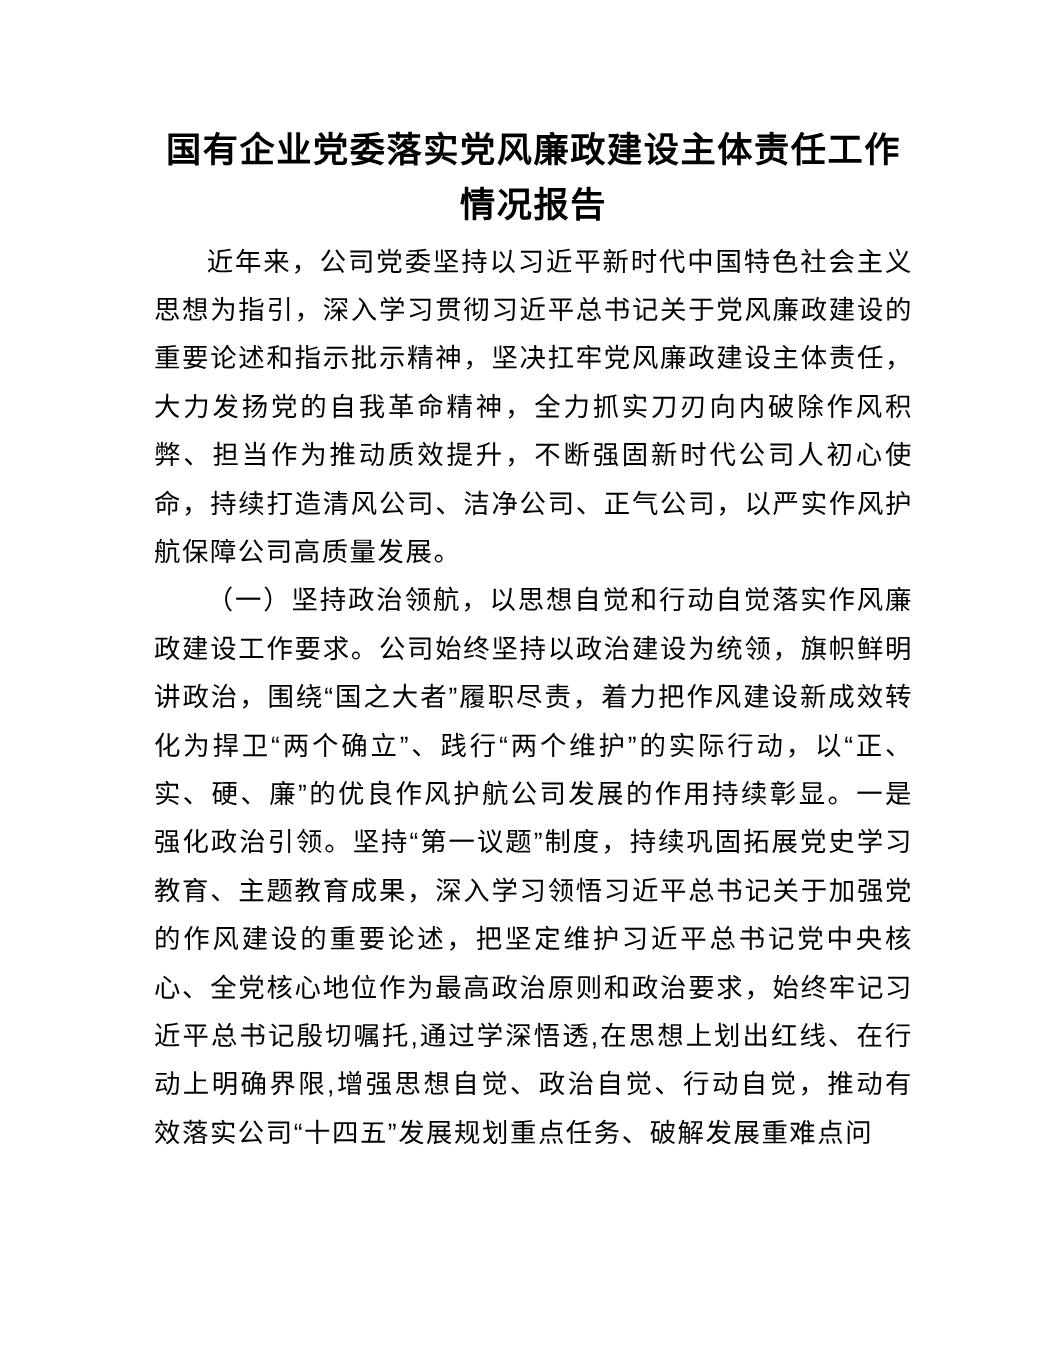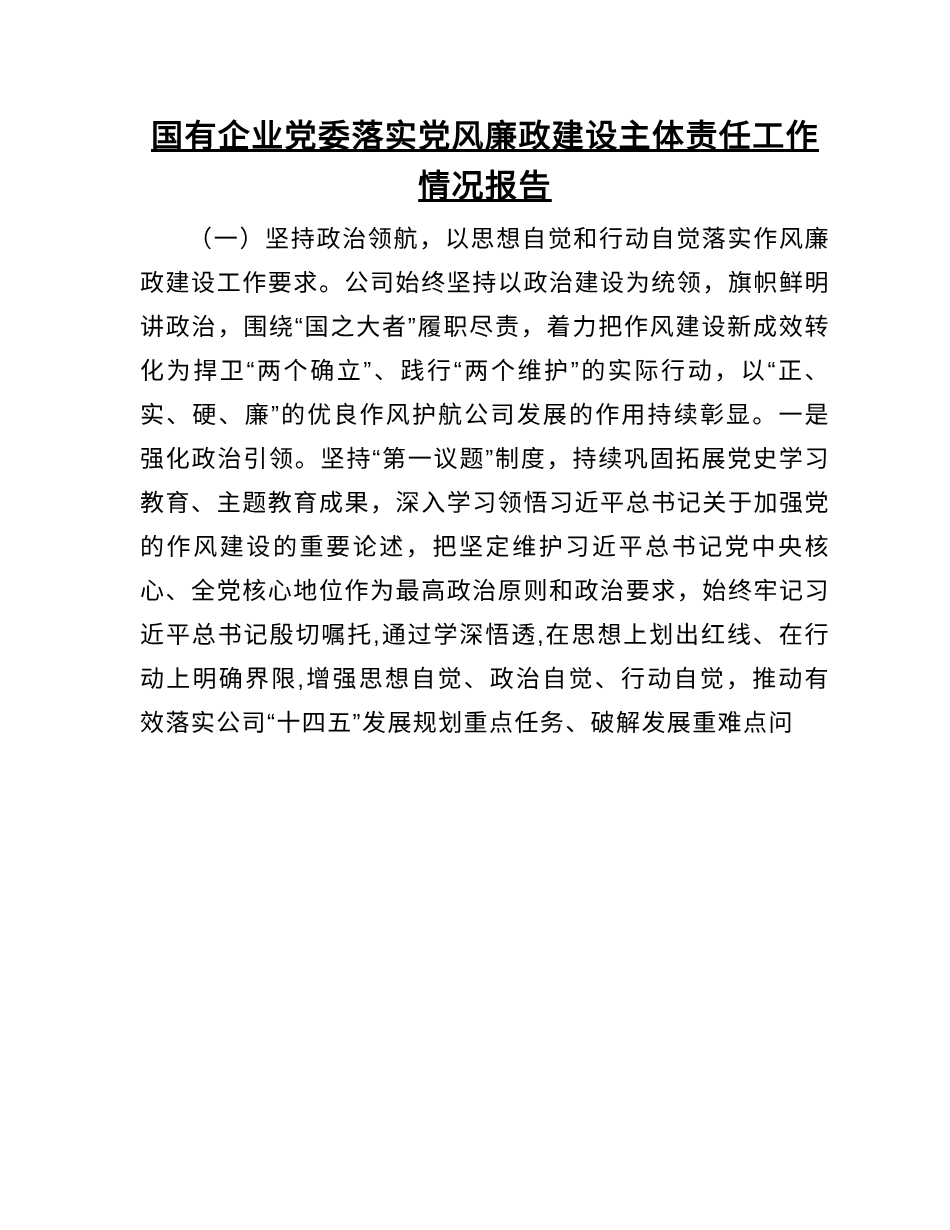--- a/index.html
+++ b/index.html
@@ -19,21 +19,20 @@
     font-family: "Liberation Sans", sans-serif;
   }
   .doc-title {
     margin: 0 0 6px 0;
     font-size: 32px;
     font-weight: 600;
     line-height: 50px;
     letter-spacing: 1.4px;
     text-align: center;
     color: #000000;
-    text-decoration: underline;
   }
   .para {
     margin: 0;
     font-size: 24px;
     font-weight: 400;
     line-height: 44px;
     letter-spacing: 1.4px;
     text-align: justify;
     text-justify: inter-character;
     text-indent: 2em;
@@ -44,16 +43,17 @@
   .section-heading {
     margin-bottom: 8px;
   }
 </style>
 </head>
 <body>
 
 <div class="page">
   <h1 class="doc-title">国有企业党委落实党风廉政建设主体责任工作情况报告</h1>
 
+  <p class="para">近年来，公司党委坚持以习近平新时代中国特色社会主义思想为指引，深入学习贯彻习近平总书记关于党风廉政建设的重要论述和指示批示精神，坚决扛牢党风廉政建设主体责任，大力发扬党的自我革命精神，全力抓实刀刃向内破除作风积弊、担当作为推动质效提升，不断强固新时代公司人初心使命，持续打造清风公司、洁净公司、正气公司，以严实作风护航保障公司高质量发展。</p>
 
 
   <p class="para">（一）坚持政治领航，以思想自觉和行动自觉落实作风廉政建设工作要求。公司始终坚持以政治建设为统领，旗帜鲜明讲政治，围绕“国之大者”履职尽责，着力把作风建设新成效转化为捍卫“两个确立”、践行“两个维护”的实际行动，以“正、实、硬、廉”的优良作风护航公司发展的作用持续彰显。一是强化政治引领。坚持“第一议题”制度，持续巩固拓展党史学习教育、主题教育成果，深入学习领悟习近平总书记关于加强党的作风建设的重要论述，把坚定维护习近平总书记党中央核心、全党核心地位作为最高政治原则和政治要求，始终牢记习近平总书记殷切嘱托,通过学深悟透,在思想上划出红线、在行动上明确界限,增强思想自觉、政治自觉、行动自觉，推动有效落实公司“十四五”发展规划重点任务、破解发展重难点问</p>
 </div>
 
 </body></html>

